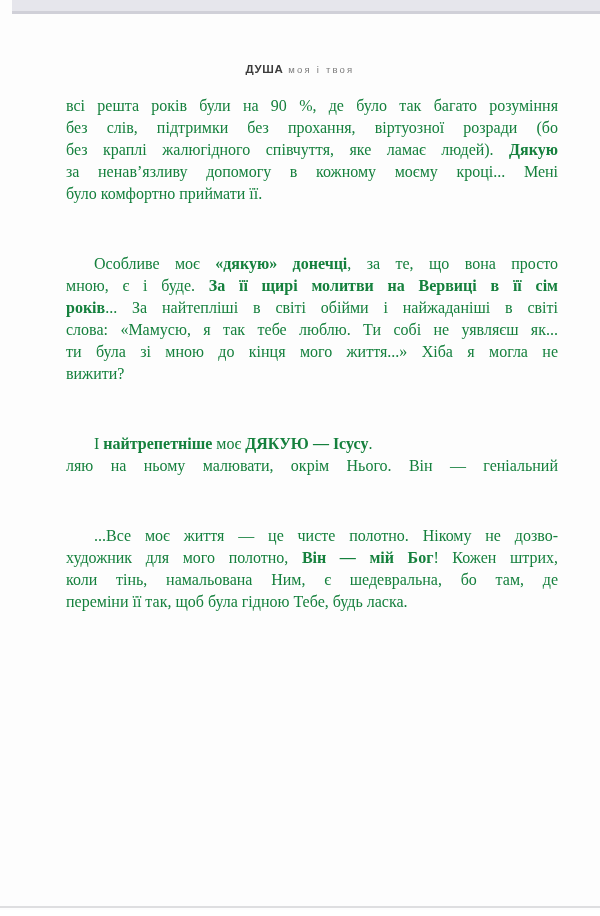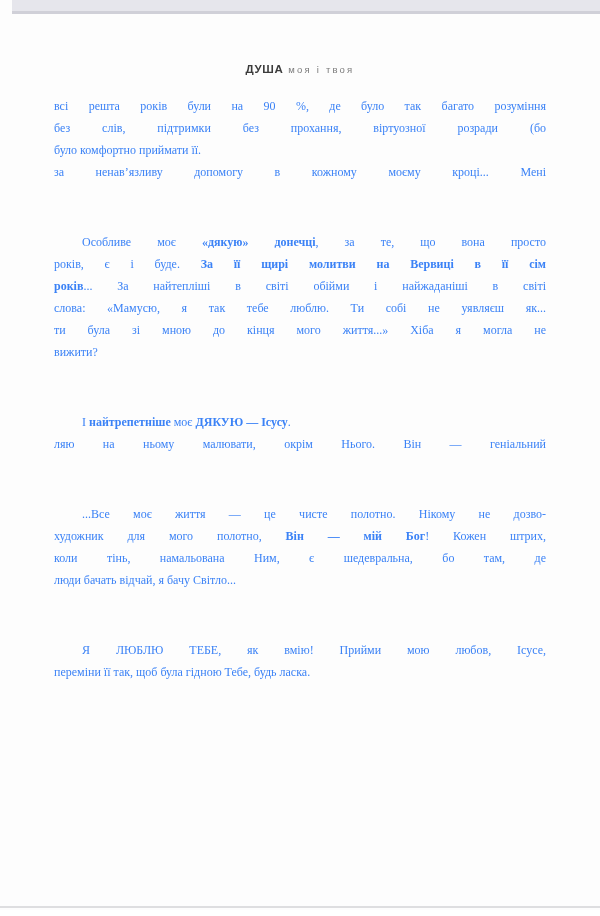--- a/index.html
+++ b/index.html
@@ -34,24 +34,24 @@
   }
   .rh-sub {
     font-size: 9.5px;
     letter-spacing: 2.2px;
     color: #7b7b7b;
     margin-left: 5px;
   }
   .text-block {
     position: absolute;
     top: 95px;
-    left: 54px;
+    left: 66px;
     width: 492px;
-    color: #3b82f6;
-    font-size: 12px;
+    color: #15803d;
+    font-size: 16px;
   }
   .line {
     height: 22px;
     line-height: 22px;
     text-align: justify;
     text-align-last: justify;
     overflow: hidden;
   }
   .line.last { text-align-last: left; }
   .line.indent { text-indent: 28px; margin-top: 48px; }
@@ -68,31 +68,30 @@
 <body>
 
 <div class="page">
   <div class="top-bar"></div>
   <div class="running-header">
     <span class="rh-main">ДУША</span><span class="rh-sub">моя і твоя</span>
   </div>
   <div class="text-block" id="text-block">
       <div class="line"><span>всі решта років були на 90 %, де було так багато розуміння</span></div>
       <div class="line"><span>без слів, підтримки без прохання, віртуозної розради (бо</span></div>
+      <div class="line"><span>без краплі жалюгідного співчуття, яке ламає людей). </span><span class="b">Дякую</span></div>
+      <div class="line"><span>за ненав’язливу допомогу в кожному моєму кроці... Мені</span></div>
       <div class="line last"><span>було комфортно приймати її.</span></div>
-      <div class="line"><span>за ненав’язливу допомогу в кожному моєму кроці... Мені</span></div>
       <div class="line indent"><span>Особливе моє </span><span class="b">«дякую» донечці</span><span>, за те, що вона просто</span></div>
-      <div class="line"><span>років, є і буде. </span><span class="b">За її щирі молитви на Вервиці в її сім</span></div>
+      <div class="line"><span>мною, є і буде. </span><span class="b">За її щирі молитви на Вервиці в її сім</span></div>
       <div class="line"><span class="b">років</span><span>... За найтепліші в світі обійми і найжаданіші в світі</span></div>
       <div class="line"><span>слова: «Мамусю, я так тебе люблю. Ти собі не уявляєш як...</span></div>
       <div class="line"><span>ти була зі мною до кінця мого життя...» Хіба я могла не</span></div>
       <div class="line last"><span>вижити?</span></div>
       <div class="line indent last"><span>І </span><span class="b">найтрепетніше</span><span> моє </span><span class="b">ДЯКУЮ — Ісусу</span><span>.</span></div>
       <div class="line"><span>ляю на ньому малювати, окрім Нього. Він — геніальний</span></div>
       <div class="line indent"><span>...Все моє життя — це чисте полотно. Нікому не дозво-</span></div>
       <div class="line"><span>художник для мого полотно, </span><span class="b">Він — мій Бог</span><span>! Кожен штрих,</span></div>
       <div class="line"><span>коли тінь, намальована Ним, є шедевральна, бо там, де</span></div>
-      <div class="line last"><span>люди бачать відчай, я бачу Світло...</span></div>
-      <div class="line indent"><span>Я ЛЮБЛЮ ТЕБЕ, як вмію! Прийми мою любов, Ісусе,</span></div>
       <div class="line last"><span>переміни її так, щоб була гідною Тебе, будь ласка.</span></div>
     </div>
   <div class="bottom-line"></div>
 </div>
 
 </body></html>

